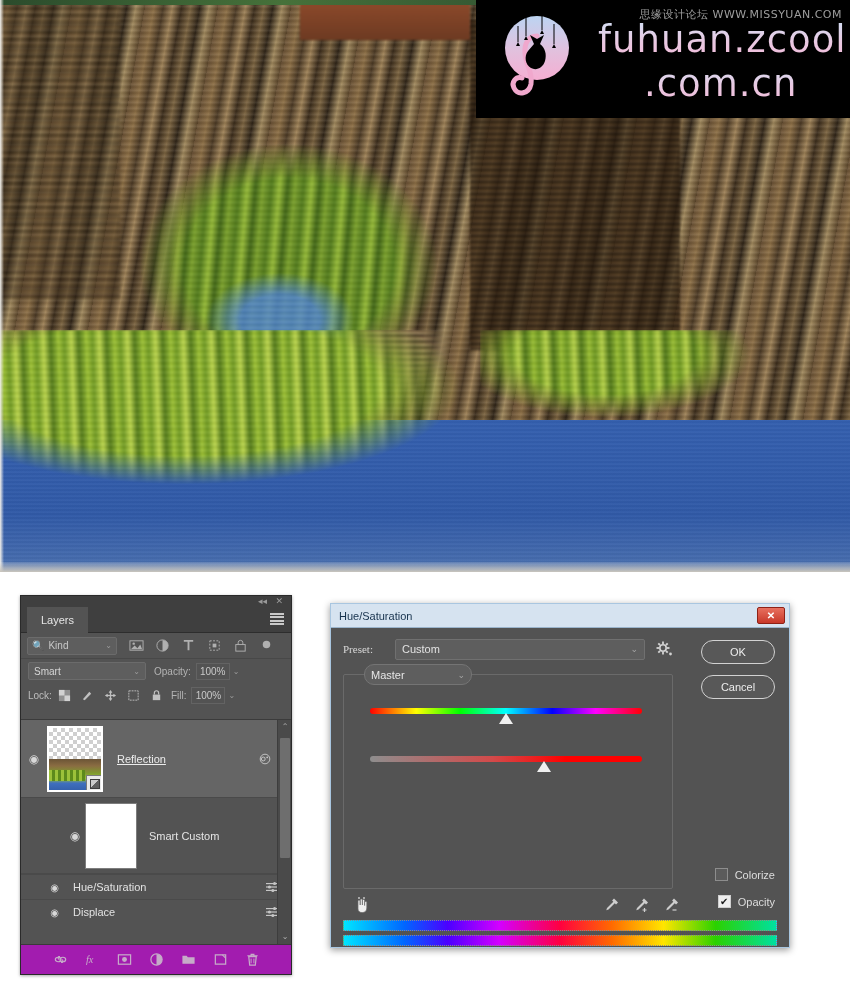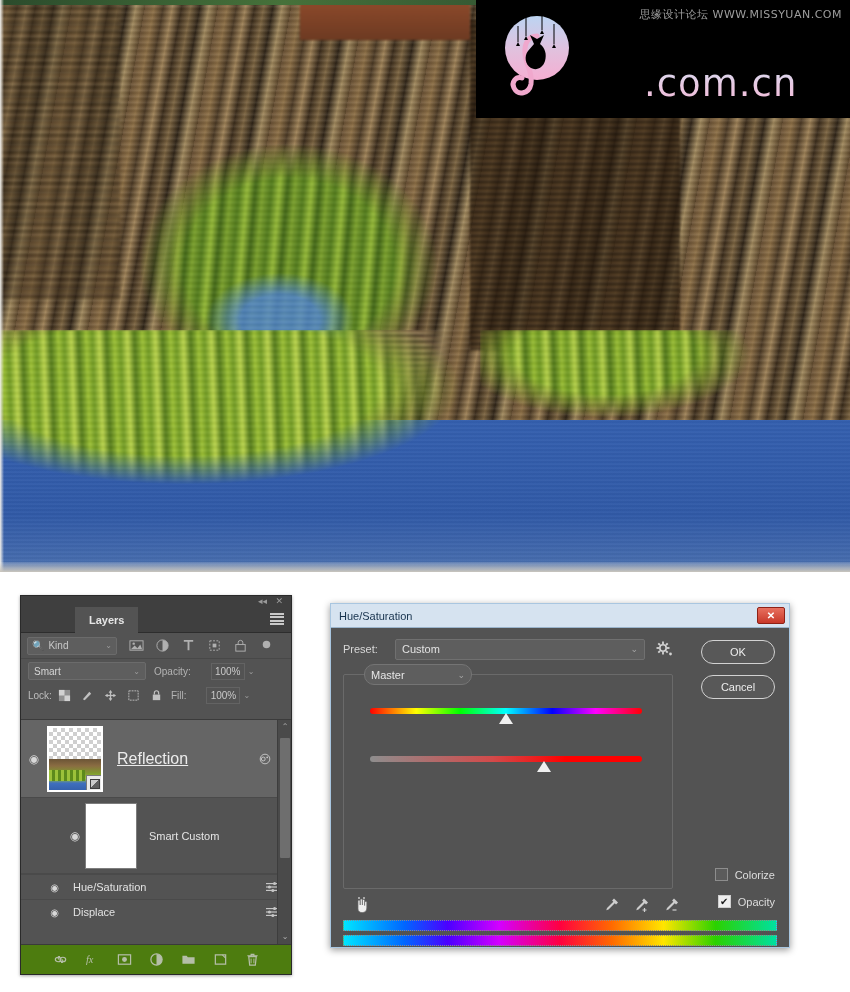--- a/index.html
+++ b/index.html
@@ -185,24 +185,23 @@
     position: relative;
     height: 26px;
     background: #3f3f3f;
     border-bottom: 1px solid #2d2d2d;
   }
   #lp-tab {
     position: absolute; left: 6px; top: 0;
     height: 26px; padding: 0 14px;
     background: #535353;
     color: #e6e6e6;
-    font-size: 11px; font-weight: bold;
+    font-size: 11px; font-weight: normal;
     display: flex; align-items: center;
     cursor: pointer;
-    margin-left: 48px;
   }
   #lp-menu {
     position: absolute; right: 7px; top: 6px;
     width: 14px; height: 12px;
     display: flex; flex-direction: column; justify-content: space-between;
     cursor: pointer;
   }
   #lp-menu i { display: block; height: 2px; background: #c8c8c8; }
 
   #lp-filterrow {
@@ -232,21 +231,21 @@
     padding: 0 7px;
     font-size: 10px; color: #bdbdbd;
   }
   #blend-select {
     width: 118px; height: 18px;
     background: #5e5e5e; border: 1px solid #6b6b6b; border-radius: 2px;
     display: flex; align-items: center; padding: 0 5px;
     color: #d6d6d6; cursor: pointer;
   }
   #blend-select .kc { margin-left: auto; font-size: 8px; color: #9b9b9b; }
-  .lbl { margin: 0 20px 0 8px; color: #b4b4b4; }
+  .lbl { margin: 0 5px 0 8px; color: #b4b4b4; }
   .numbox {
     width: 34px; height: 17px;
     background: #535353; border: 1px solid #636363;
     display: flex; align-items: center; justify-content: center;
     color: #c9c9c9; font-size: 10px; cursor: text;
   }
   .numcaret { font-size: 8px; color: #9b9b9b; margin-left: 3px; cursor: pointer; }
   .lock-icons { display: flex; align-items: center; gap: 10px; margin-left: 6px; }
   .lockicon { width: 13px; height: 13px; opacity: 0.82; cursor: pointer; }
 
@@ -305,21 +304,21 @@
   .smart-badge:after {
     content:""; position:absolute; left:3px; top:3px;
     width: 8px; height: 8px;
     border: 1px solid #3c3c3c;
     background: linear-gradient(135deg,#c9c9c9 50%, #5e5e5e 50%);
   }
   .layer-name {
     flex: 1;
     padding-left: 14px;
     color: #ececec;
-    font-size: 16px;
+    font-size: 11px;
     text-decoration: underline;
   }
   .row-right {
     display: flex; align-items: center; gap: 6px;
     padding-right: 6px;
   }
   .fx-mark { width: 14px; height: 14px; opacity: .85; }
   .row-caret { font-size: 8px; color: #cfcfcf; }
 
   #row-smartfilters { height: 76px; background: #535353; }
@@ -356,21 +355,21 @@
   #lp-scroll-thumb {
     position: absolute; left: 2px; top: 18px;
     width: 10px; height: 120px;
     background: #6e6e6e; border-radius: 1px;
     cursor: grab;
   }
 
   #lp-bottombar {
     position: absolute; left: 0; right: 0; bottom: 0;
     height: 30px;
-    background: #4d7c0f;
+    background: #a21caf;
     border-top: 1px solid #3a3a3a;
     display: flex; align-items: center; justify-content: center;
     gap: 17px;
   }
   .bb-icon { width: 15px; height: 15px; opacity: .8; cursor: pointer; }
 
   
   #hs-dialog {
     position: absolute;
     left: 330px; top: 603px;
@@ -404,21 +403,21 @@
   #hs-body {
     position: relative;
     height: 321px;
     padding: 10px 12px;
     color: #d6d6d6; font-size: 11px;
   }
   #preset-row {
     display: flex; align-items: center;
     height: 22px;
   }
-  #preset-label { width: 52px; color: #d8d8d8; }
+  #preset-label { width: 52px; color: #d8d8d8; font-family: Liberation Serif, serif; }
   #preset-select {
     width: 250px; height: 21px;
     background: #5e5e5e;
     border: 1px solid #707070; border-radius: 2px;
     display: flex; align-items: center;
     padding: 0 6px;
     color: #e2e2e2;
     cursor: pointer;
   }
   #preset-select .kc { margin-left: auto; font-size: 9px; color: #a5a5a5; }
@@ -571,20 +570,21 @@
       <line x1="56" y1="10" x2="56" y2="30"></line>
         <line x1="20" y1="12" x2="20" y2="28"></line>
     </g>
     <g fill="#000">
       <polygon points="28,22 30,26 26,26"></polygon>
         <polygon points="44,16 46,20 42,20"></polygon>
       <polygon points="56,30 58,34 54,34"></polygon>
         <polygon points="20,28 22,32 18,32"></polygon>
     </g>
   </svg>
+  <div id="wm-text1">fuhuan.zcool</div>
   <div id="wm-text2">.com.cn</div>
 </div>
 
 <div id="layers-panel">
 
   <div id="lp-topbar">
     <span class="lp-topbtn" id="lp-collapse">◂◂</span>
     <span class="lp-topbtn" id="lp-close">✕</span>
   </div>
 

